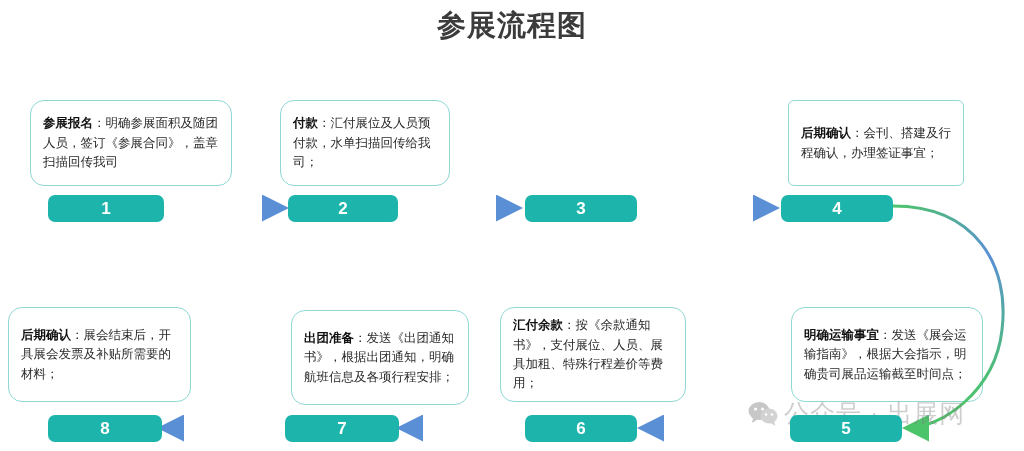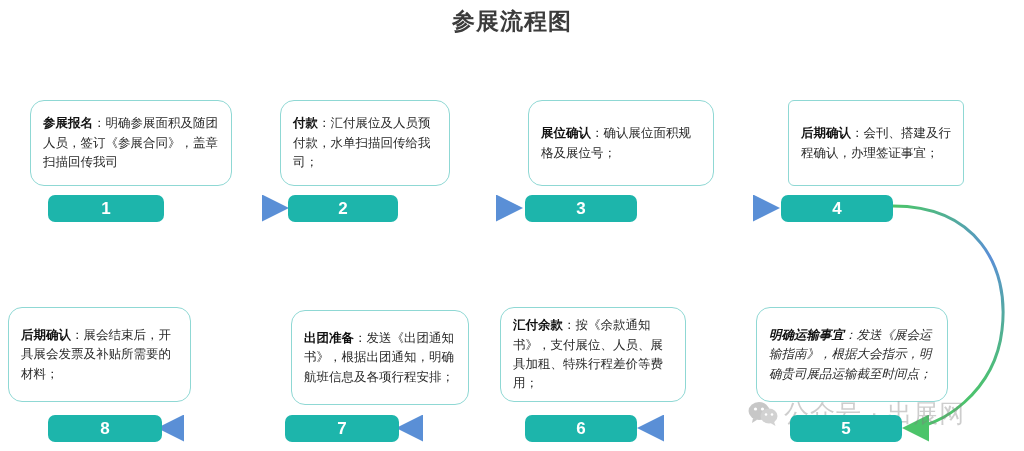--- a/index.html
+++ b/index.html
@@ -16,21 +16,21 @@
     height: 451px;
     background: #ffffff;
     overflow: hidden;
   }
   #title {
     position: absolute;
     left: 0;
     top: 6px;
     width: 1024px;
     text-align: center;
-    font-size: 23px;
+    font-size: 29px;
     font-weight: bold;
     color: #3b3b3b;
     letter-spacing: 1px;
   }
   .node-box {
     position: absolute;
     box-sizing: border-box;
     border: 1.4px solid #8fd8d4;
     border-radius: 14px;
     background: #ffffff;
@@ -133,23 +133,20 @@
   </svg>
 
   <div class="node-box" style="left:8px; top:100px; width:202px; height:86px;margin-left:22px;">
     <div class="txt"><b>参展报名</b><span>：</span><span>明确参展面积及随团人员，签订《参展合同》，盖章扫描回传我司</span></div>
   </div>
 
   <div class="node-box" style="left:280px; top:100px; width:170px; height:86px;">
     <div class="txt"><b>付款</b><span>：</span><span>汇付展位及人员预付款，水单扫描回传给我司；</span></div>
   </div>
 
-  <div class="node-box" style="left:528px; top:100px; width:186px; height:86px;">
-    <div class="txt"><b>展位确认</b><span>：</span><span>确认展位面积规格及展位号；</span></div>
-  </div>
 
   <div class="node-box" style="left:788px; top:100px; width:176px; height:86px;border-radius:6px;">
     <div class="txt"><b>后期确认</b><span>：</span><span>会刊、搭建及行程确认，办理签证事宜；</span></div>
   </div>
 
   <div class="badge" style="left:48px; top:195px; width:116px; height:27px;">
     <span>1</span>
   </div>
   <div class="badge" style="left:288px; top:195px; width:110px; height:27px;">
     <span>2</span>
@@ -166,21 +163,21 @@
   </div>
 
   <div class="node-box" style="left:263px; top:310px; width:178px; height:95px;margin-left:28px;">
     <div class="txt"><b>出团准备</b><span>：</span><span>发送《出团通知书》，根据出团通知，明确航班信息及各项行程安排；</span></div>
   </div>
 
   <div class="node-box" style="left:500px; top:307px; width:186px; height:95px;">
     <div class="txt"><b>汇付余款</b><span>：</span><span>按《余款通知书》，支付展位、人员、展具加租、特殊行程差价等费用；</span></div>
   </div>
 
-  <div class="node-box" style="left:756px; top:307px; width:192px; height:95px;font-style:italic;">
+  <div class="node-box" style="left:791px; top:307px; width:192px; height:95px;">
     <div class="txt"><b>明确运输事宜</b><span>：</span><span>发送《展会运输指南》，根据大会指示，明确贵司展品运输截至时间点；</span></div>
   </div>
 
   <div class="badge" style="left:48px; top:415px; width:114px; height:27px;">
     <span>8</span>
   </div>
   <div class="badge" style="left:285px; top:415px; width:114px; height:27px;">
     <span>7</span>
   </div>
   <div class="badge" style="left:525px; top:415px; width:112px; height:27px;">

